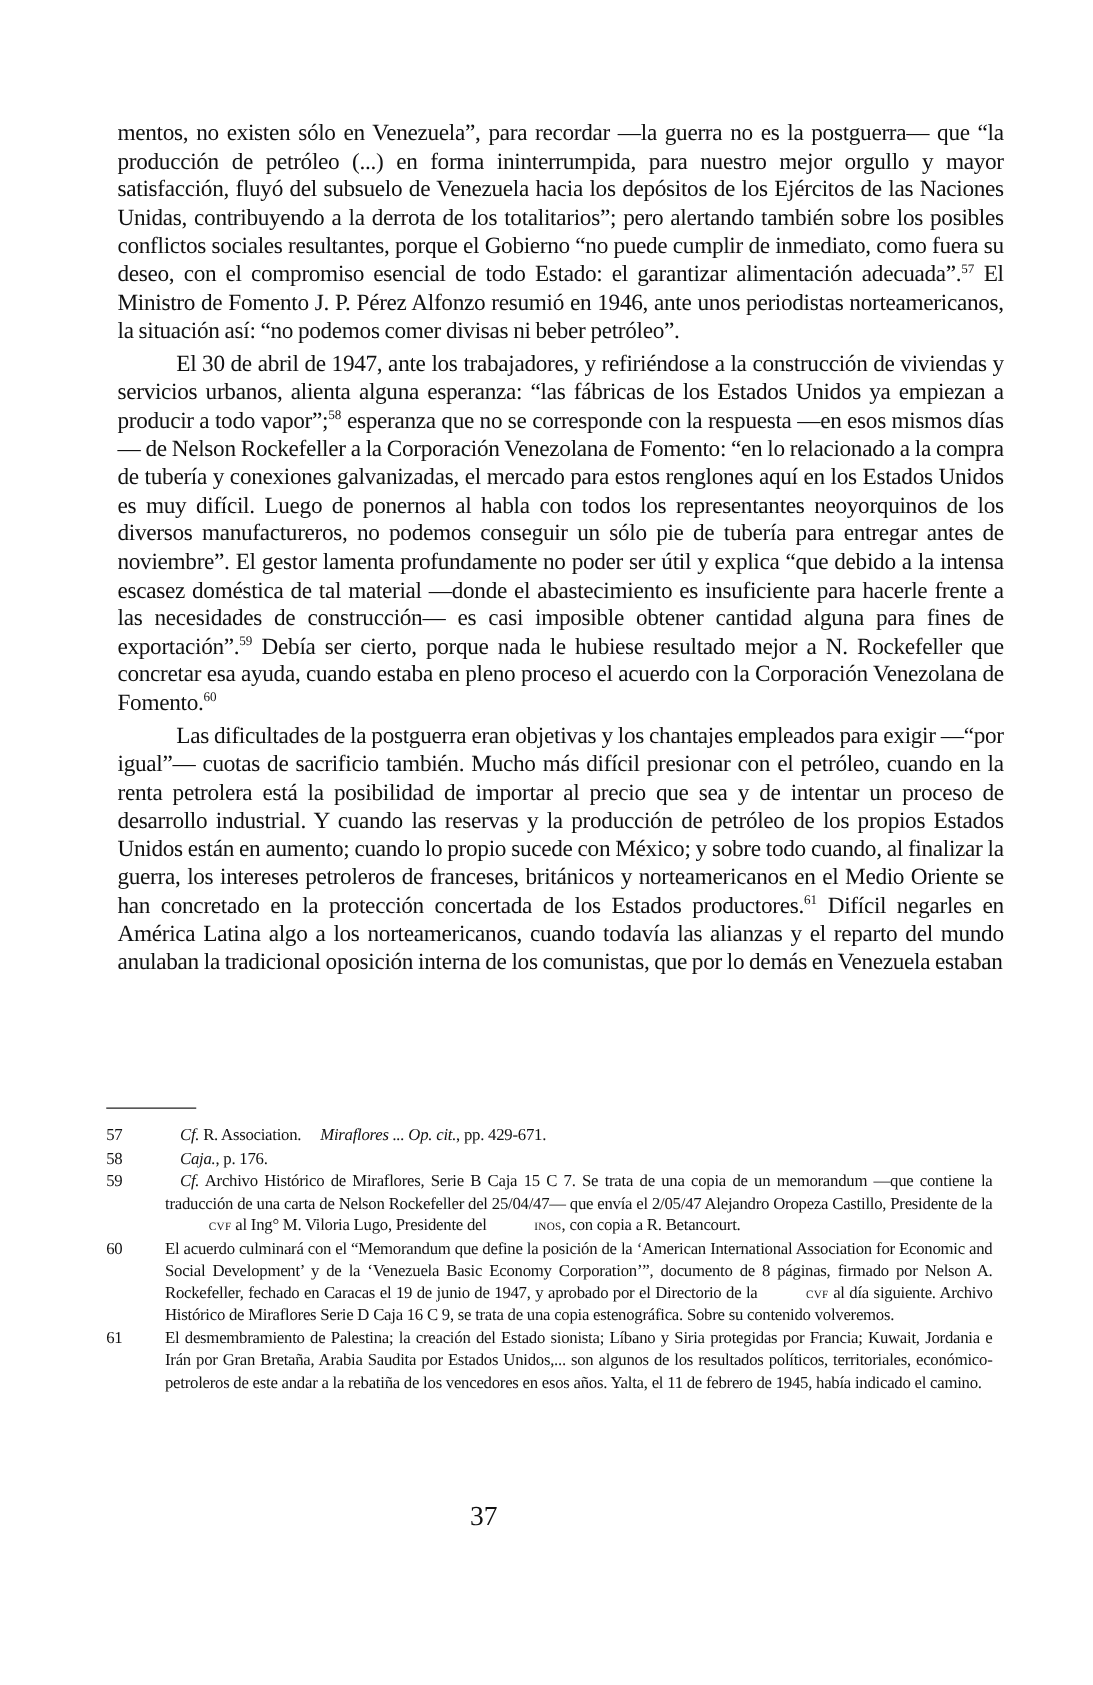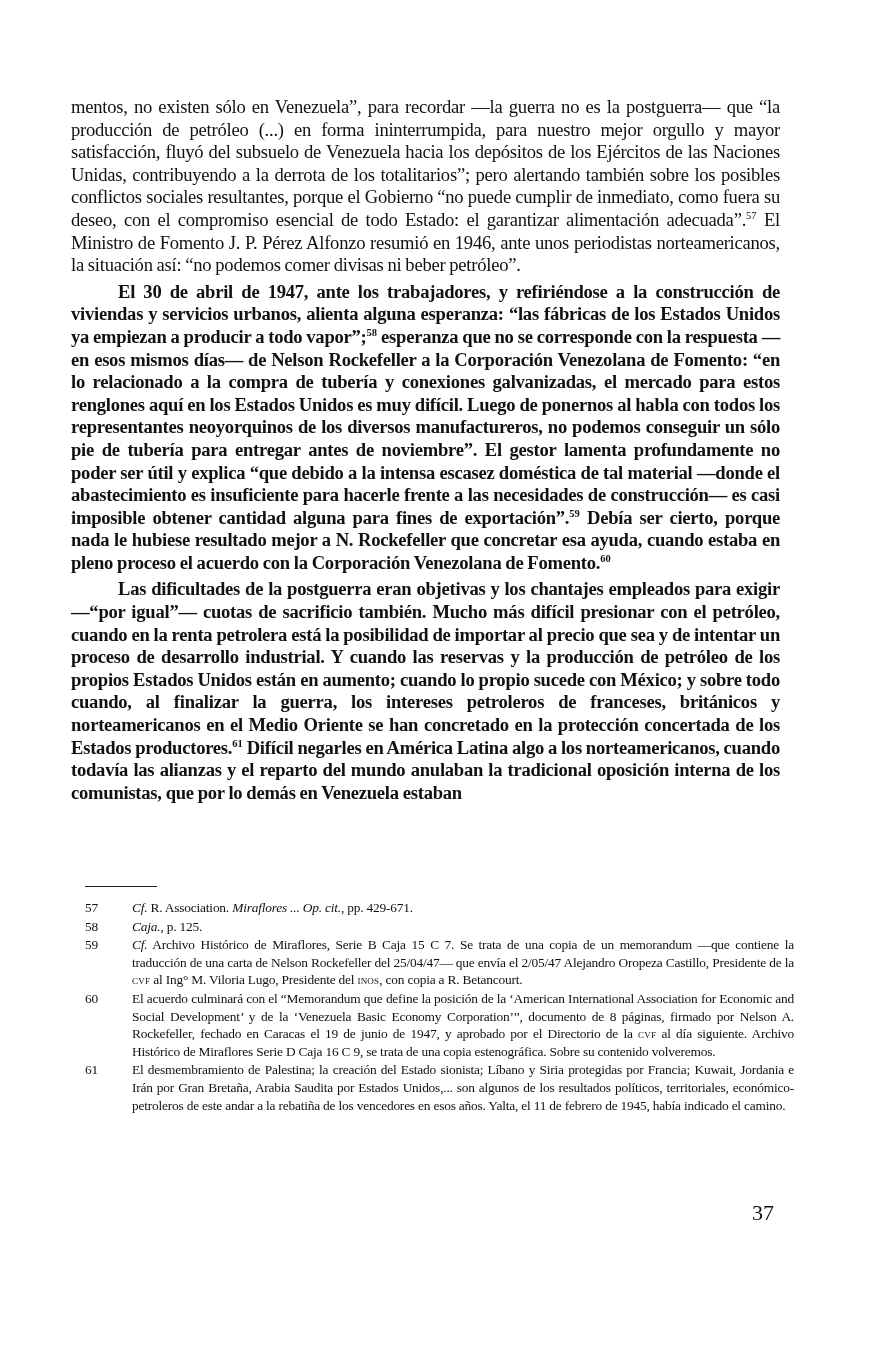--- a/index.html
+++ b/index.html
@@ -10,39 +10,38 @@
   body {
     width: 874px;
     height: 1348px;
     position: relative;
     overflow: hidden;
     font-family: "Liberation Serif", "DejaVu Serif", serif;
     color: #111111;
   }
   .page {
     position: absolute;
-    left: 71px;
+    left: 94px;
     top: 96px;
     width: 709px;
   }
   .body-text p {
     margin: 0;
     font-size: 18.6px;
     line-height: 22.6px;
     text-align: justify;
     letter-spacing: -0.25px;
     word-spacing: -0.5px;
   }
   .body-text p.first {
     text-indent: 0;
   }
   .body-text p.indent {
     text-indent: 47px;
     margin-top: 4px;
-    font-weight: bold;
   }
   sup.fnref {
     font-size: 10.5px;
     line-height: 0;
     vertical-align: 7px;
     letter-spacing: 0;
   }
   .footnotes {
     position: absolute;
     left: 85px;
@@ -65,28 +64,28 @@
     margin-top: 1px;
   }
   .fn-num {
     width: 47px;
     flex: 0 0 47px;
   }
   .fn-text {
     flex: 1;
     text-align: justify;
   }
-  .it { font-style: italic; }
-  .sc { font-variant: small-caps; text-transform: lowercase; letter-spacing: 0.2px; }
+  .it { font-style: italic; margin-left: 12px; }
+  .sc { font-variant: small-caps; text-transform: lowercase; letter-spacing: 0.2px; margin-left: 35px; }
   .page-number {
     position: absolute;
     left: 0;
     width: 774px;
     top: 1200px;
-    text-align: right;
+    text-align: center;
     font-size: 22px;
     line-height: 26px;
   }
 </style>
 </head>
 <body>
 
 <div class="page body-text">
   <p class="first"><span>mentos, no existen sólo en Venezuela”, para recordar —la guerra no es la postguerra— que “la producción de petróleo (...) en forma ininterrumpida, para nuestro mejor orgullo y mayor satisfacción, fluyó del subsuelo de Venezuela hacia los depósitos de los Ejércitos de las Naciones Unidas, contribuyendo a la derrota de los totalitarios”; pero alertando también sobre los posibles conflictos sociales resultantes, porque el Gobierno “no puede cumplir de inmediato, como fuera su deseo, con el compromiso esencial de todo Estado: el garantizar alimentación adecuada”.</span><sup class="fnref">57</sup><span> El Ministro de Fomento J. P. Pérez Alfonzo resumió en 1946, ante unos periodistas norteamericanos, la situación así: “no podemos comer divisas ni beber petróleo”.</span></p>
   <p class="indent"><span>El 30 de abril de 1947, ante los trabajadores, y refiriéndose a la construcción de viviendas y servicios urbanos, alienta alguna esperanza: “las fábricas de los Estados Unidos ya empiezan a producir a todo vapor”;</span><sup class="fnref">58</sup><span> esperanza que no se corresponde con la respuesta —en esos mismos días— de Nelson Rockefeller a la Corporación Venezolana de Fomento: “en lo relacionado a la compra de tubería y conexiones galvanizadas, el mercado para estos renglones aquí en los Estados Unidos es muy difícil. Luego de ponernos al habla con todos los representantes neoyorquinos de los diversos manufactureros, no podemos conseguir un sólo pie de tubería para entregar antes de noviembre”. El gestor lamenta profundamente no poder ser útil y explica “que debido a la intensa escasez doméstica de tal material —donde el abastecimiento es insuficiente para hacerle frente a las necesidades de construcción— es casi imposible obtener cantidad alguna para fines de exportación”.</span><sup class="fnref">59</sup><span> Debía ser cierto, porque nada le hubiese resultado mejor a N. Rockefeller que concretar esa ayuda, cuando estaba en pleno proceso el acuerdo con la Corporación Venezolana de Fomento.</span><sup class="fnref">60</sup></p>
@@ -96,21 +95,21 @@
 <div class="footnotes">
   <div class="fn-rule"></div>
 
   <div class="fn">
     <span class="fn-num">57</span>
     <span class="fn-text"><span class="it">Cf.</span><span> R. Association. </span><span class="it">Miraflores ... Op. cit.</span><span>, pp. 429-671.</span></span>
   </div>
 
   <div class="fn">
     <span class="fn-num">58</span>
-    <span class="fn-text"><span class="it">Caja.</span><span>, p. 125.</span></span>
+    <span class="fn-text"><span class="it">Caja.</span><span>, p. 176.</span></span>
   </div>
 
   <div class="fn">
     <span class="fn-num">59</span>
     <span class="fn-text"><span class="it">Cf.</span><span> Archivo Histórico de Miraflores, Serie B Caja 15 C 7. Se trata de una copia de un memorandum —que contiene la traducción de una carta de Nelson Rockefeller del 25/04/47— que envía el 2/05/47 Alejandro Oropeza Castillo, Presidente de la </span><span class="sc">CVF</span><span> al Ing° M. Viloria Lugo, Presidente del </span><span class="sc">INOS</span><span>, con copia a R. Betancourt.</span></span>
   </div>
 
   <div class="fn">
     <span class="fn-num">60</span>
     <span class="fn-text"><span>El acuerdo culminará con el “Memorandum que define la posición de la ‘American International Association for Economic and Social Development’ y de la ‘Venezuela Basic Economy Corporation’”, documento de 8 páginas, firmado por Nelson A. Rockefeller, fechado en Caracas el 19 de junio de 1947, y aprobado por el Directorio de la </span><span class="sc">CVF</span><span> al día siguiente. Archivo Histórico de Miraflores Serie D Caja 16 C 9, se trata de una copia estenográfica. Sobre su contenido volveremos.</span></span>

